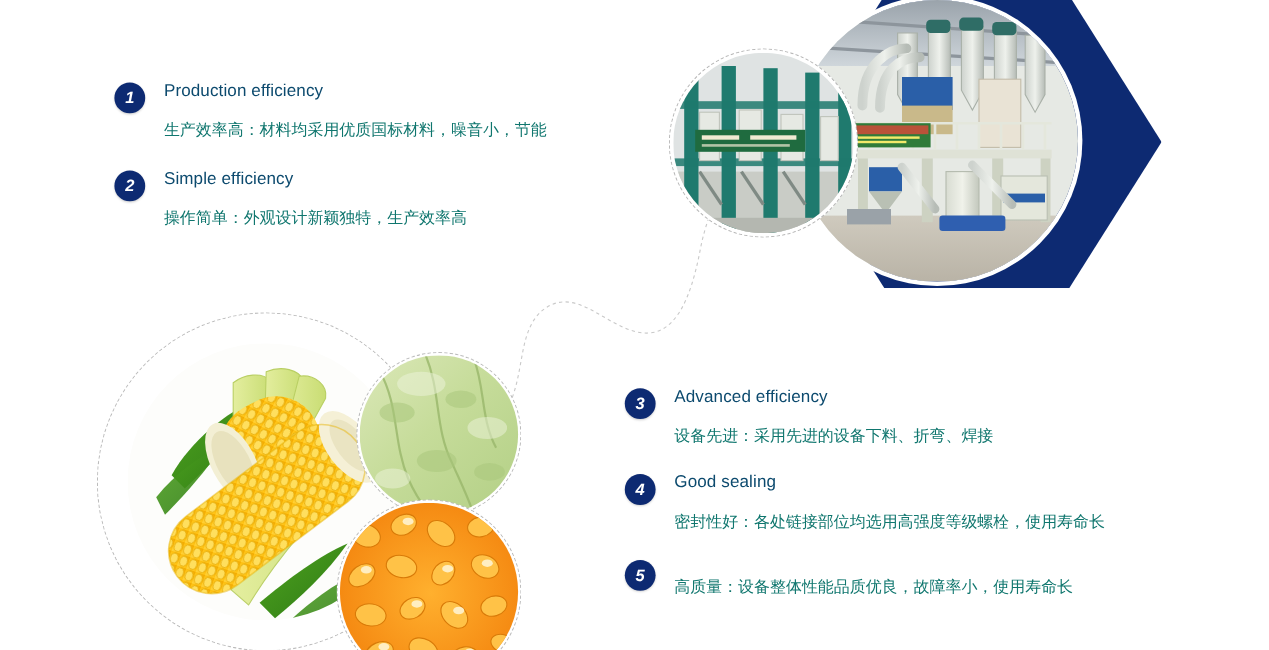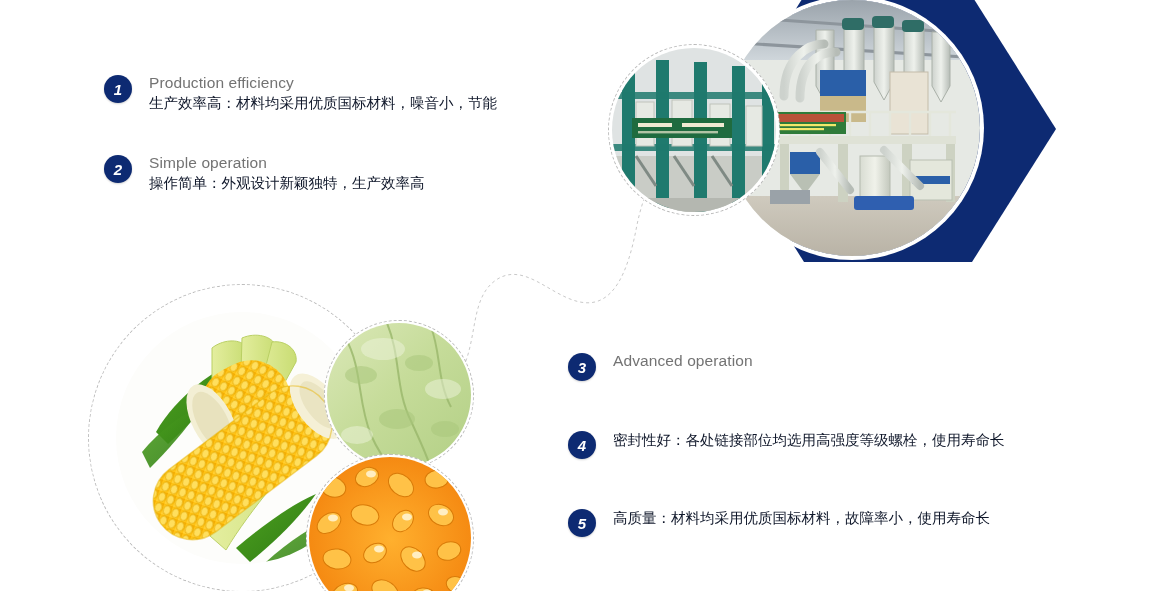--- a/index.html
+++ b/index.html
@@ -32,31 +32,31 @@
     display:flex;
     align-items:center;
     justify-content:center;
     flex:0 0 28px;
     margin-top:2px;
     box-shadow:0 1px 2px rgba(0,0,0,.18);
     letter-spacing:0;
   }
   .ftext{margin-left:17px;}
   .fhead{
-    color:#737373;
+    color:#0c4a6e;
     font-size:15.5px;
     line-height:19px;
     letter-spacing:.1px;
     white-space:nowrap;
   }
   .fsub{
-    color:#0f172a;
+    color:#0f766e;
     font-size:14.5px;
     line-height:21px;
-    margin-top:1px;
+    margin-top:17px;
     white-space:nowrap;
   }
 
   
   #feat1{left:104px;top:73px;}
   #feat2{left:104px;top:153px;}
   #feat3{left:568px;top:351px;}
   #feat4{left:568px;top:429px;}
   #feat5{left:568px;top:507px;}
 
@@ -442,39 +442,41 @@
     <div class="badge">1</div>
     <div class="ftext">
       <div class="fhead">Production efficiency</div>
       <div class="fsub">生产效率高：材料均采用优质国标材料，噪音小，节能</div>
     </div>
   </div>
 
   <div class="feature" id="feat2">
     <div class="badge">2</div>
     <div class="ftext">
-      <div class="fhead">Simple operation</div>
+      <div class="fhead">Simple efficiency</div>
       <div class="fsub">操作简单：外观设计新颖独特，生产效率高</div>
     </div>
   </div>
 
   <div class="feature" id="feat3">
     <div class="badge">3</div>
     <div class="ftext">
-      <div class="fhead">Advanced operation</div>
+      <div class="fhead">Advanced efficiency</div>
+      <div class="fsub">设备先进：采用先进的设备下料、折弯、焊接</div>
     </div>
   </div>
 
   <div class="feature" id="feat4">
     <div class="badge">4</div>
     <div class="ftext">
+      <div class="fhead">Good sealing</div>
       <div class="fsub">密封性好：各处链接部位均选用高强度等级螺栓，使用寿命长</div>
     </div>
   </div>
 
   <div class="feature" id="feat5">
     <div class="badge">5</div>
     <div class="ftext">
-      <div class="fsub">高质量：材料均采用优质国标材料，故障率小，使用寿命长</div>
+      <div class="fsub">高质量：设备整体性能品质优良，故障率小，使用寿命长</div>
     </div>
   </div>
 
 </div>
 
 </body></html>

